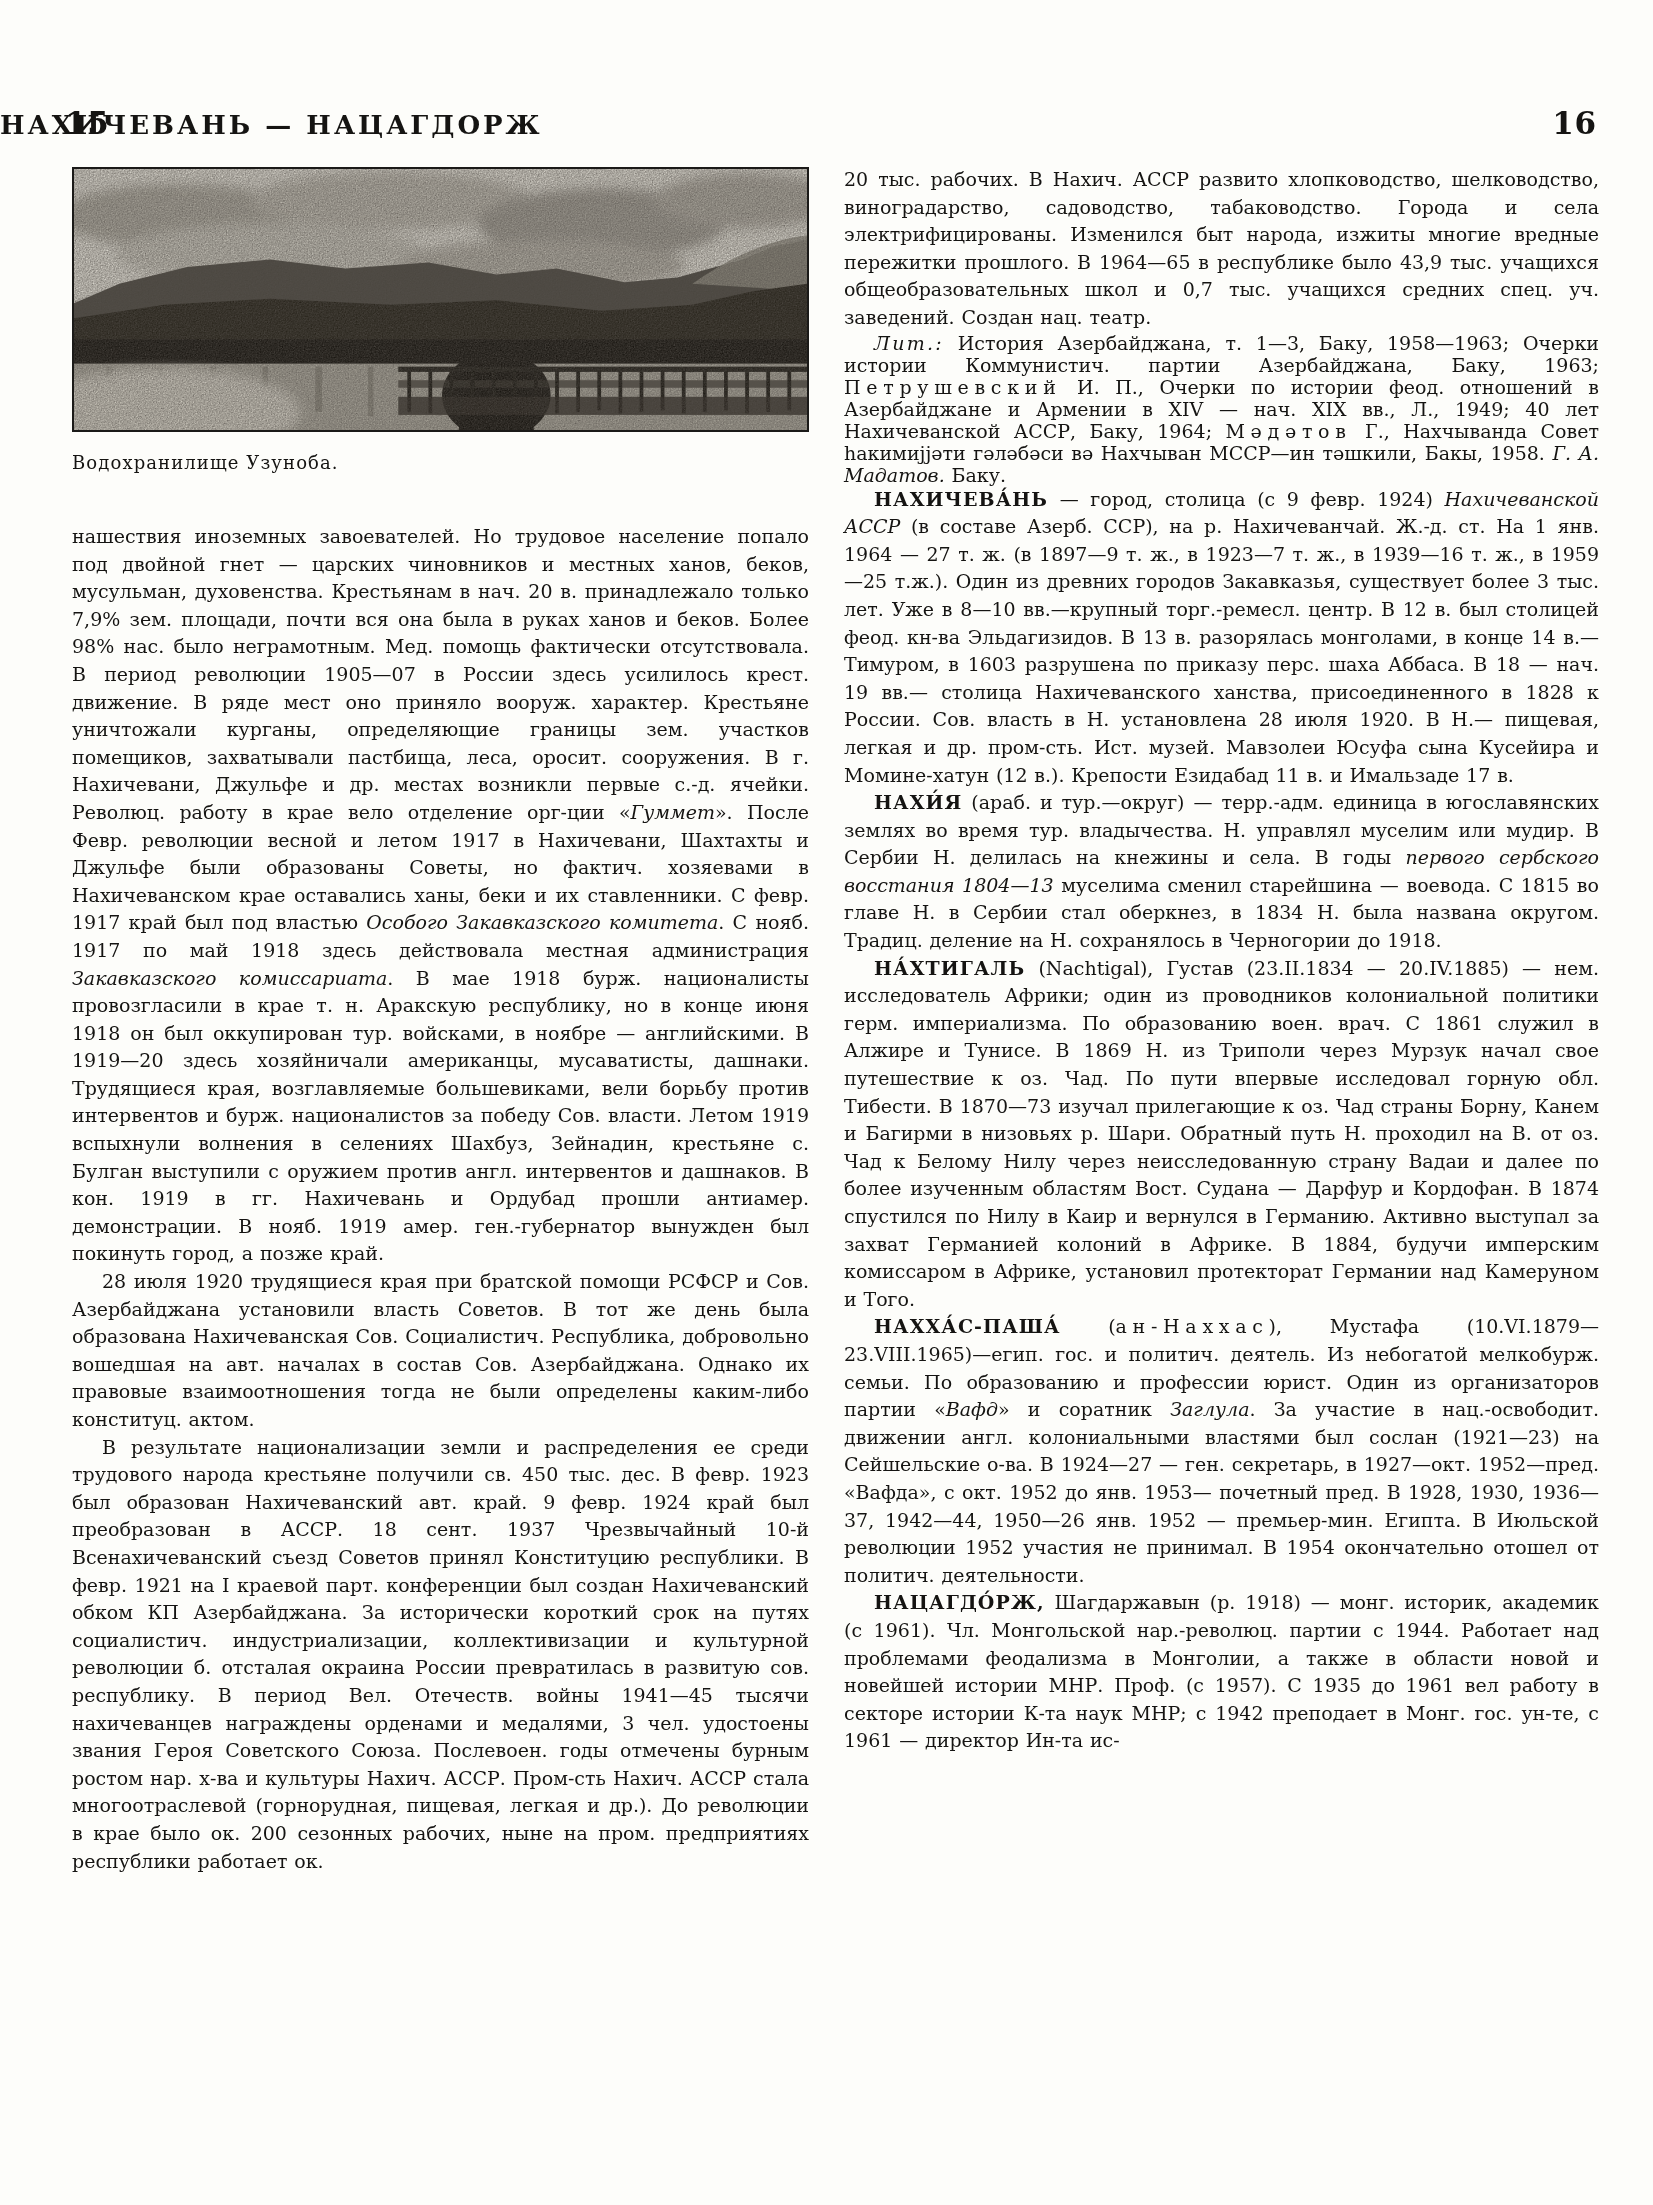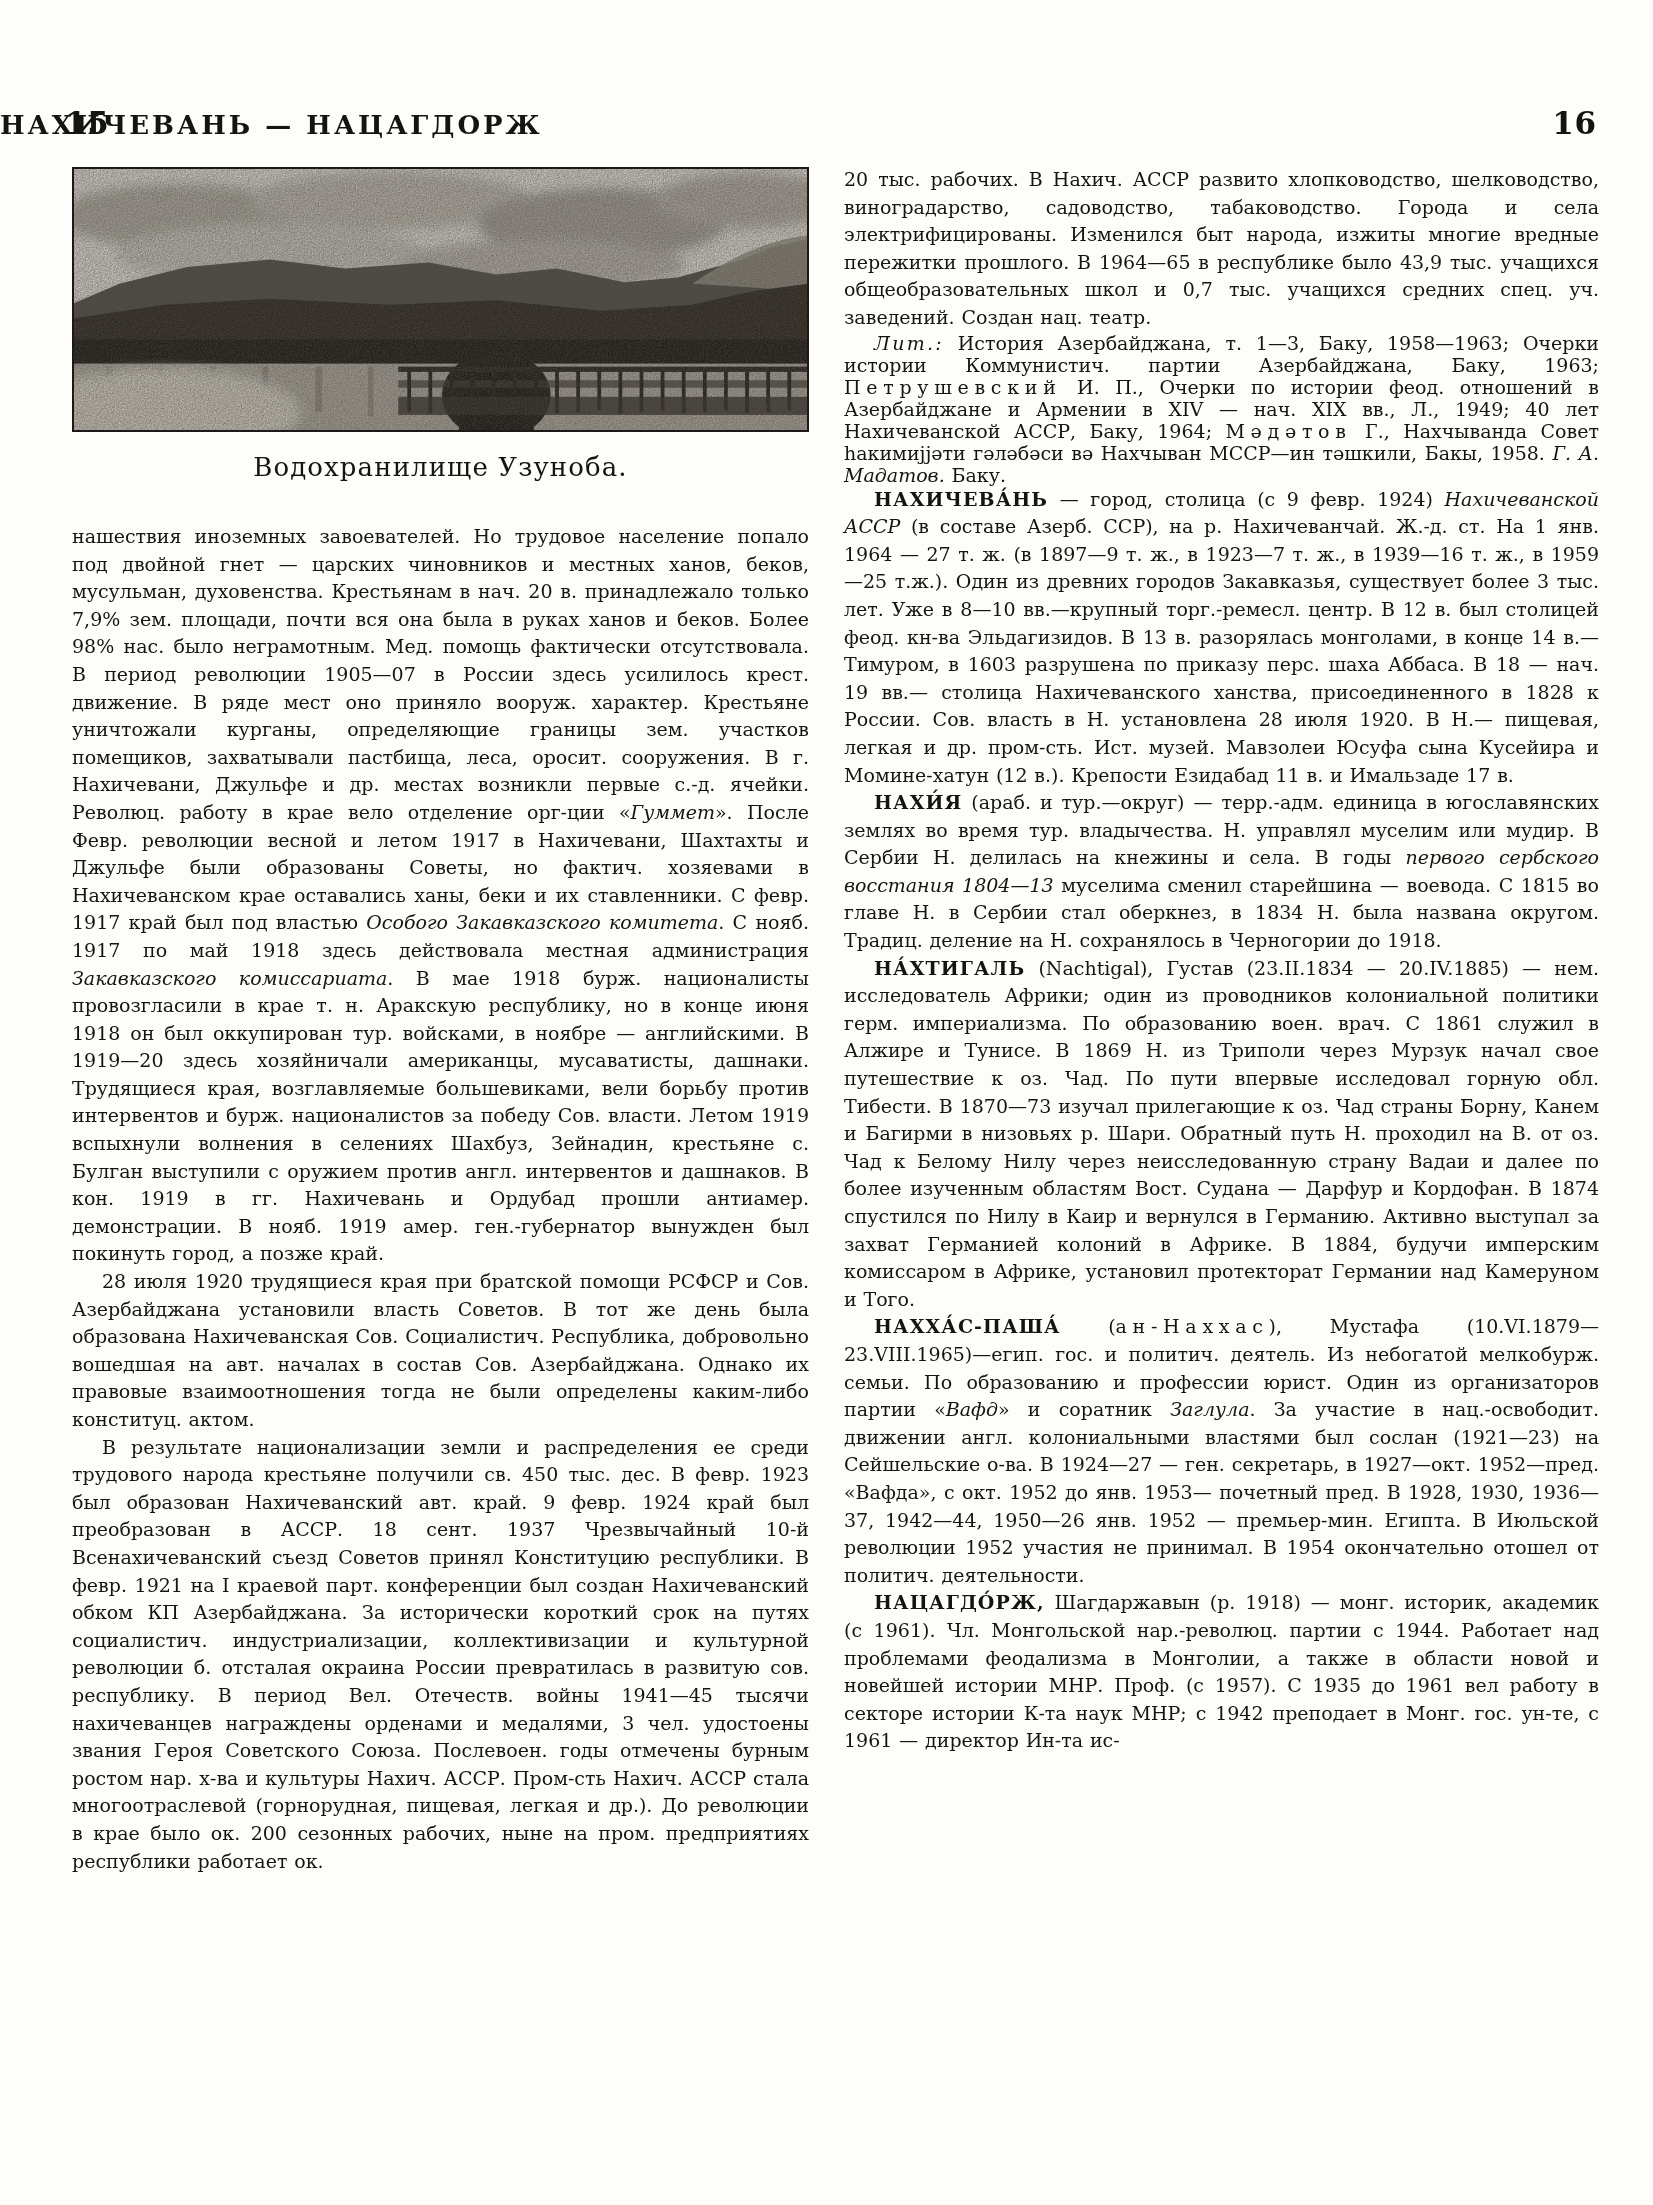--- a/index.html
+++ b/index.html
@@ -14,22 +14,22 @@
   .running-title{
     position:absolute;top:110px;left:0;width:100%;
     font-size:26px;font-weight:bold;letter-spacing:3px;
   }
   .photo-wrap{
     position:absolute;left:72px;top:167px;width:737px;height:265px;
     border:2.3px solid #1b1a18;box-sizing:border-box;background:#cfccc3;
   }
   .photo-wrap svg{display:block;width:100%;height:100%}
   .caption{
-    position:absolute;left:72px;top:452px;width:737px;text-align:center;
-    font-size:26px;letter-spacing:1.1px;
+    position:absolute;left:72px;top:452px;width:737px;
+    font-size:18px;letter-spacing:1.1px;
   }
   .col{position:absolute;text-align:justify}
   #col-left{left:72px;top:523px;width:737px}
   #col-right{left:844px;top:166px;width:755px}
   p.para{margin:0;padding:0;font-size:19px;line-height:27.6px;word-spacing:0.8px}
   p.small{font-size:19px;line-height:22px}
   p.indent{text-indent:30px}
   .it{font-style:italic}
   .hw{font-weight:bold;letter-spacing:1.1px}
   .sp{letter-spacing:.3em}

